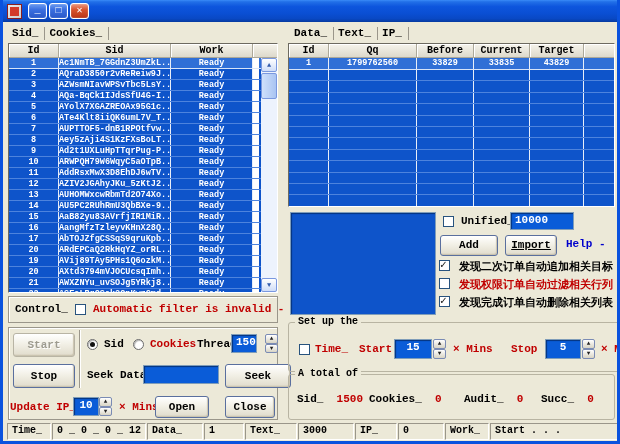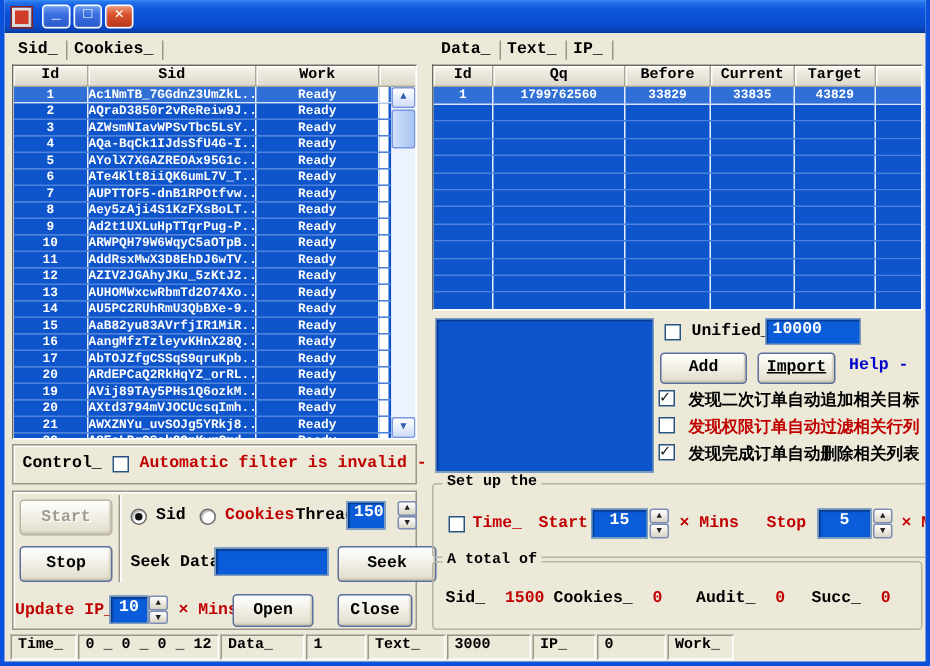--- a/index.html
+++ b/index.html
@@ -476,15 +476,16 @@
   <div class="statusbar" id="statusbar">
       <div class="statseg" style="flex:0 0 44px;">Time_</div>
       <div class="statseg" style="flex:0 0 94px;">0 _ 0 _ 0 _ 12</div>
       <div class="statseg" style="flex:0 0 56px;">Data_</div>
       <div class="statseg" style="flex:0 0 40px;">1</div>
       <div class="statseg" style="flex:0 0 52px;">Text_</div>
       <div class="statseg" style="flex:0 0 56px;">3000</div>
       <div class="statseg" style="flex:0 0 42px;">IP_</div>
       <div class="statseg" style="flex:0 0 46px;">0</div>
       <div class="statseg" style="flex:0 0 44px;">Work_</div>
+      <div class="statseg" style="flex: 1 1 auto;">Start . . .</div>
     </div>
 
 </div>
 
 </body></html>

